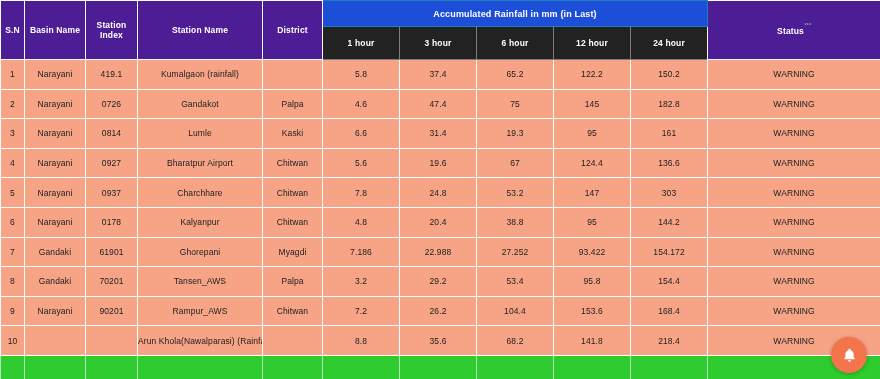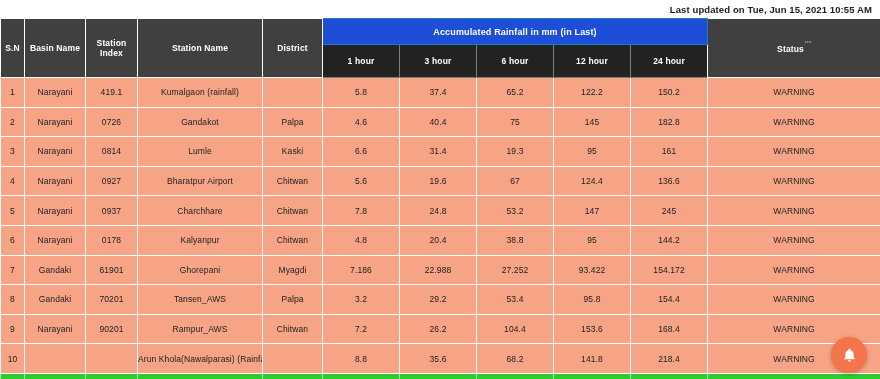--- a/index.html
+++ b/index.html
@@ -40,21 +40,21 @@
   table.rain th,
   table.rain td {
     border: 1px solid #ffffff;
     padding: 0;
     text-align: center;
     vertical-align: middle;
     overflow: hidden;
     white-space: nowrap;
   }
   thead th {
-    background: #404040;
+    background: #4c1d95;
     color: #ffffff;
     font-size: 8.5px;
     font-weight: bold;
     letter-spacing: 0.15px;
     border-color: #7d7d7d;
   }
   thead th.group {
     background: #1d4ed8;
     color: #ffffff;
     font-size: 9px;
@@ -117,23 +117,20 @@
     justify-content: center;
     cursor: pointer;
   }
   .fab svg { display: block; }
 </style>
 </head>
 <body>
 
 <div id="screen">
 
-  <div class="topbar">
-    <span class="last-updated">Last updated on Tue, Jun 15, 2021 10:55 AM</span>
-  </div>
 
   <table class="rain">
     <colgroup>
       <col class="c-sn">
       <col class="c-basin">
       <col class="c-index">
       <col class="c-station">
       <col class="c-district">
       <col class="c-hour">
       <col class="c-hour">
@@ -181,21 +178,21 @@
           <td>150.2</td>
           <td>WARNING</td>
         </tr>
         <tr>
           <td>2</td>
           <td>Narayani</td>
           <td>0726</td>
           <td>Gandakot</td>
           <td>Palpa</td>
           <td>4.6</td>
-          <td>40.4</td>
+          <td>47.4</td>
           <td>75</td>
           <td>145</td>
           <td>182.8</td>
           <td>WARNING</td>
         </tr>
         <tr>
           <td>3</td>
           <td>Narayani</td>
           <td>0814</td>
           <td>Lumle</td>
@@ -223,21 +220,21 @@
         <tr>
           <td>5</td>
           <td>Narayani</td>
           <td>0937</td>
           <td>Charchhare</td>
           <td>Chitwan</td>
           <td>7.8</td>
           <td>24.8</td>
           <td>53.2</td>
           <td>147</td>
-          <td>245</td>
+          <td>303</td>
           <td>WARNING</td>
         </tr>
         <tr>
           <td>6</td>
           <td>Narayani</td>
           <td>0178</td>
           <td>Kalyanpur</td>
           <td>Chitwan</td>
           <td>4.8</td>
           <td>20.4</td>

